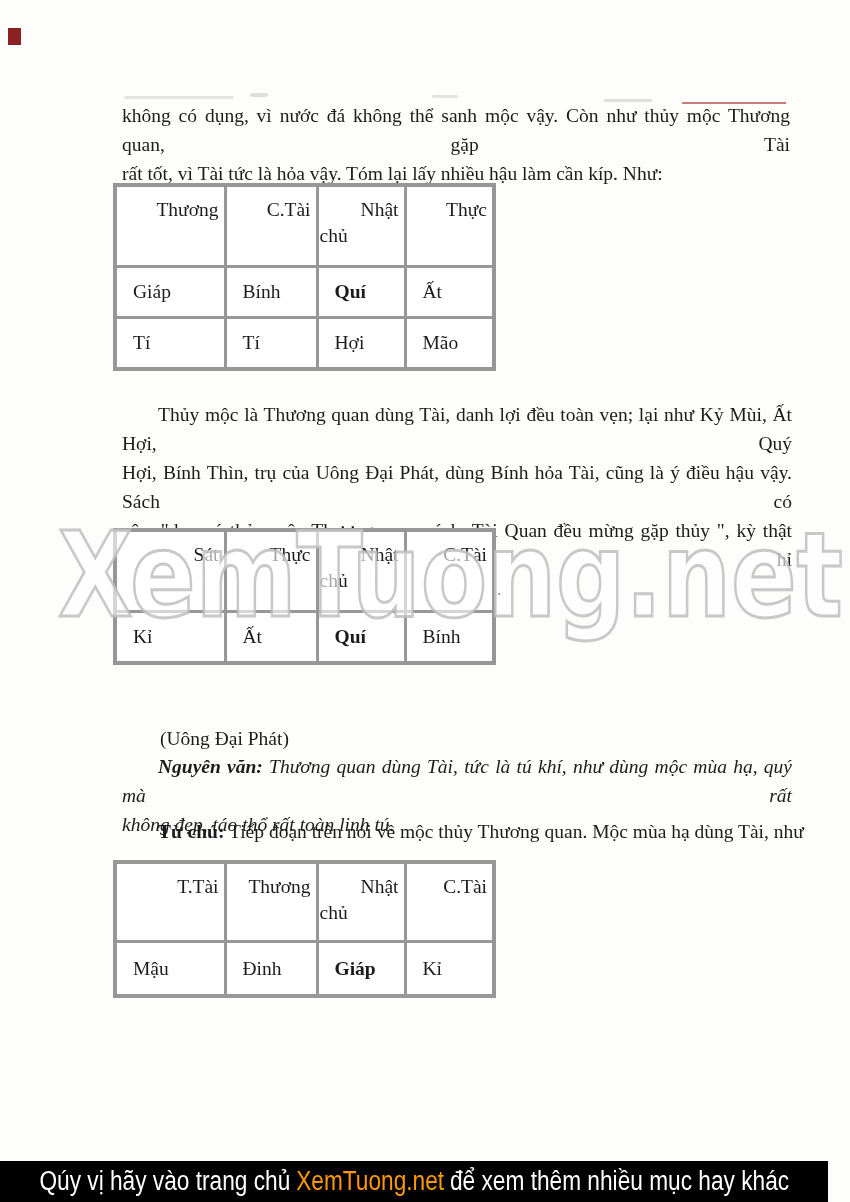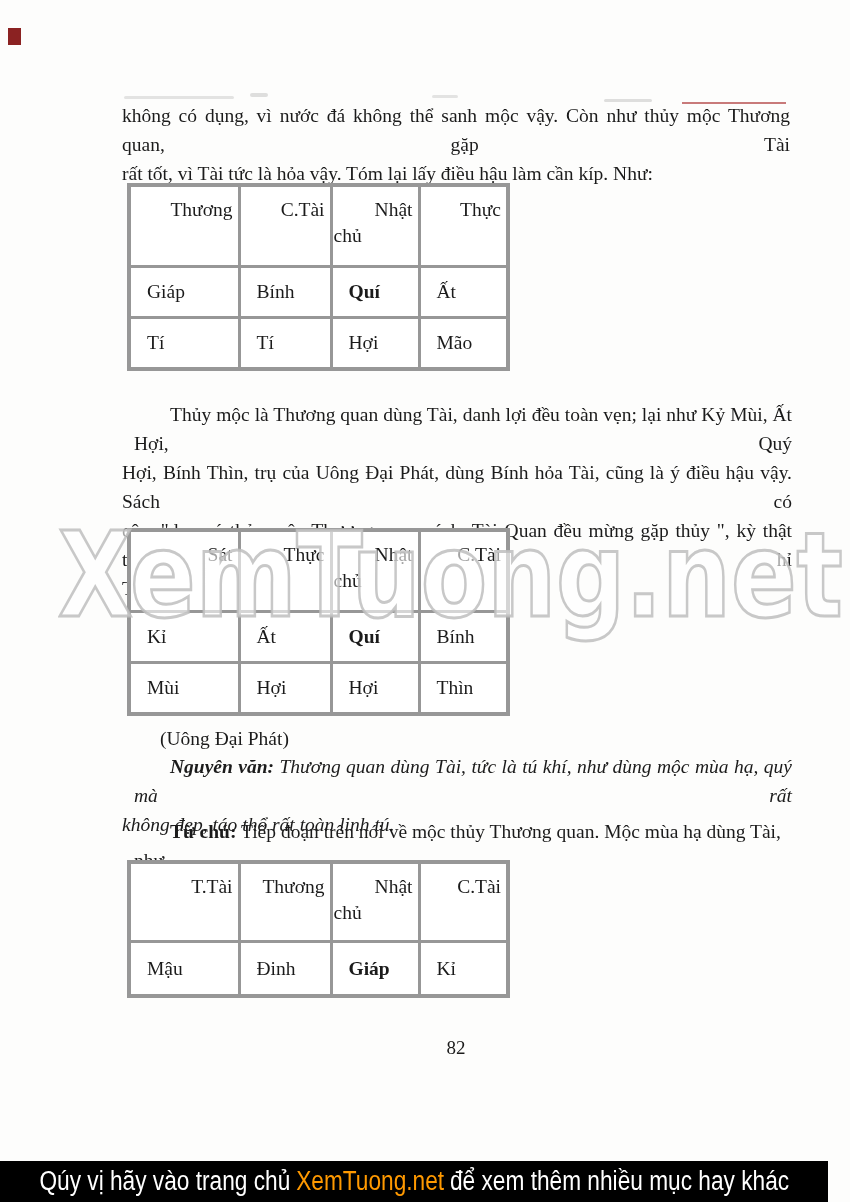--- a/index.html
+++ b/index.html
@@ -8,34 +8,34 @@
     background:#fdfdfc; font-family:"Liberation Serif", serif; color:#1b1b1b;
   }
   
   .artifact{position:absolute; background:#000; border-radius:2px;}
   .red-marker{position:absolute; left:8px; top:28px; width:13px; height:17px; background:#8b2222;}
   .red-underline{position:absolute; left:682px; top:102px; width:104px; height:2px; background:#c87a7a;}
 
   .para{position:absolute; font-size:19.5px; line-height:29px;}
   .line{text-align:justify; text-align-last:justify;}
   .line.last{text-align:left; text-align-last:left;}
-  .ind{text-indent:36px;margin-left:12px;}
+  .ind{text-indent:36px;}
   .it{font-style:italic;}
   .bi{font-style:italic; font-weight:bold;}
   .bd{font-weight:bold;}
 
   #para1{left:122px; top:101px; width:668px;font-family:Liberation Serif, serif;}
   #para2{left:122px; top:400px; width:670px;}
   #uong{left:122px; top:724px; width:400px; text-indent:38px;}
   #nguyen{left:122px; top:752px; width:670px;}
   #tuchu{left:122px; top:817px; width:690px;}
 
   table.bazi{
     position:absolute; border-collapse:collapse; table-layout:fixed;
-    background:#14532d; border:4px solid #979797;margin-left:14px;
+    background:#14532d; border:4px solid #979797;
   }
   table.bazi td{
     border:3px solid #979797; font-size:19.5px; background:#fff;
     overflow:hidden;
   }
   td.hdr{vertical-align:top; text-align:right; padding:12px 5px 0 0; height:66px;}
   td.hdr .sub{display:block; text-align:left; padding-left:1px; margin-top:4px;}
   td.data{text-align:left; vertical-align:middle; padding-left:16px; height:46px;}
   #table1{left:113px; top:183px;}
   #table2{left:113px; top:528px;}
@@ -73,21 +73,21 @@
 
   <div class="red-marker"></div>
   <div class="artifact" style="left:124px; top:96px; width:110px; height:3px; opacity:.10;"></div>
   <div class="artifact" style="left:250px; top:93px; width:18px; height:4px; opacity:.12;"></div>
   <div class="artifact" style="left:432px; top:95px; width:26px; height:3px; opacity:.10;"></div>
   <div class="artifact" style="left:604px; top:99px; width:48px; height:3px; opacity:.12;"></div>
   <div class="red-underline"></div>
 
   <div class="para" id="para1">
     <div class="line">không có dụng, vì nước đá không thể sanh mộc vậy. Còn như thủy mộc Thương quan, gặp Tài</div>
-    <div class="line last">rất tốt, vì Tài tức là hỏa vậy. Tóm lại lấy điều hậu làm cần kíp. Như:</div>
+    <div class="line last">rất tốt, vì Tài tức là hỏa vậy. Tóm lại lấy nhiều hậu làm cần kíp. Như:</div>
   </div>
 
   <table class="bazi" id="table1">
     <colgroup>
         <col class="c1">
         <col class="c2">
         <col class="c3">
         <col class="c4">
       </colgroup>
     <tbody>
@@ -132,26 +132,20 @@
       <td class="hdr">Thực</td>
       <td class="hdr"><span>Nhật</span><span class="sub">chủ</span></td>
       <td class="hdr">C.Tài</td>
     </tr>
     <tr>
       <td class="data">Kỉ</td>
       <td class="data">Ất</td>
       <td class="data bd">Quí</td>
       <td class="data">Bính</td>
     </tr>
-    <tr>
-      <td class="data">Mùi</td>
-      <td class="data">Hợi</td>
-      <td class="data">Hợi</td>
-      <td class="data">Thìn</td>
-    </tr>
   </tbody>
     </table>
 
   <div class="watermark">XemTuong.net</div>
 
   <div class="para" id="uong">(Uông Đại Phát)</div>
 
   <div class="para" id="nguyen">
     <div class="line ind"><span class="bi">Nguyên văn:</span> <span class="it">Thương quan dùng Tài, tức là tú khí, như dùng mộc mùa hạ, quý mà rất</span></div>
     <div class="line last it">không đẹp, táo thổ rất toàn linh tú.</div>
@@ -177,19 +171,18 @@
     </tr>
     <tr>
       <td class="data">Mậu</td>
       <td class="data">Đinh</td>
       <td class="data bd">Giáp</td>
       <td class="data">Kỉ</td>
     </tr>
   </tbody>
     </table>
 
-  <div class="page-number">82</div>
 
   <div class="footer-bar">
     <div class="footer-text"><span>Qúy vị hãy vào trang chủ</span><span class="brand">XemTuong.net</span><span>để xem thêm nhiều mục hay khác</span></div>
   </div>
 
 </div>
 
 </body></html>

